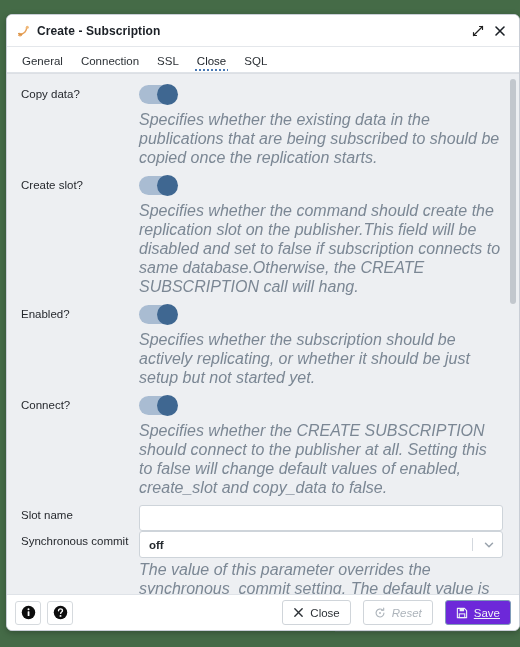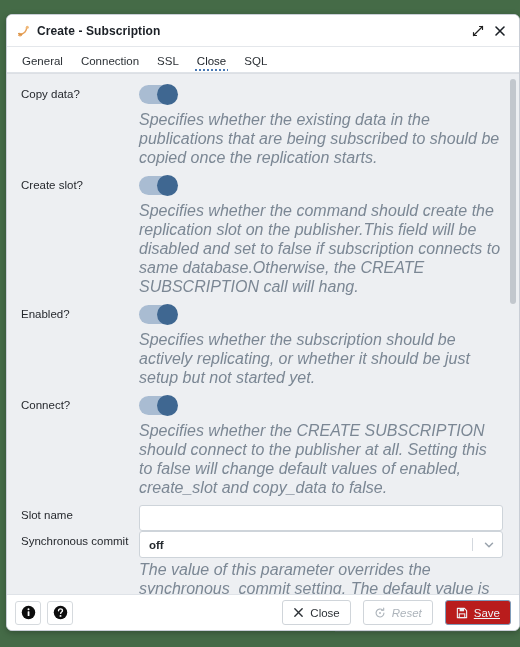--- a/index.html
+++ b/index.html
@@ -249,21 +249,21 @@
     color: #2c3136;
     display: flex; align-items: center;
     padding: 0 10px;
     margin-left: 12px;
     cursor: pointer;
     white-space: nowrap;
   }
   .btn .bico { display: inline-flex; margin-right: 6px; }
   .btn.disabled { color: #adb4bb; cursor: default; font-style: italic; }
   .btn.primary {
-    background: #b91c1c;
+    background: #6d28d9;
     border-color: #7f9bb9;
     color: #eef2f6;
     cursor: default;
     text-decoration: underline;
   }
 </style>
 </head>
 <body>
 
 <div class="desktop">

